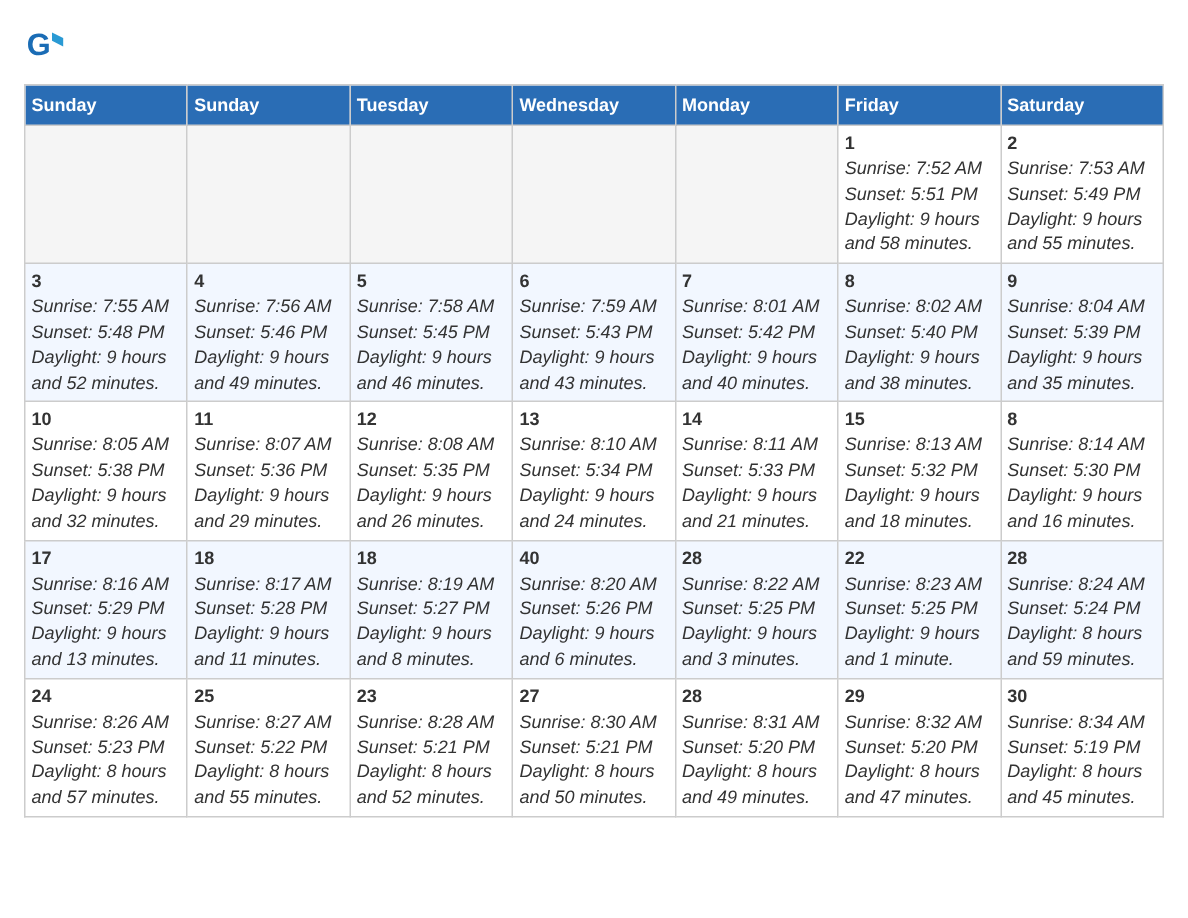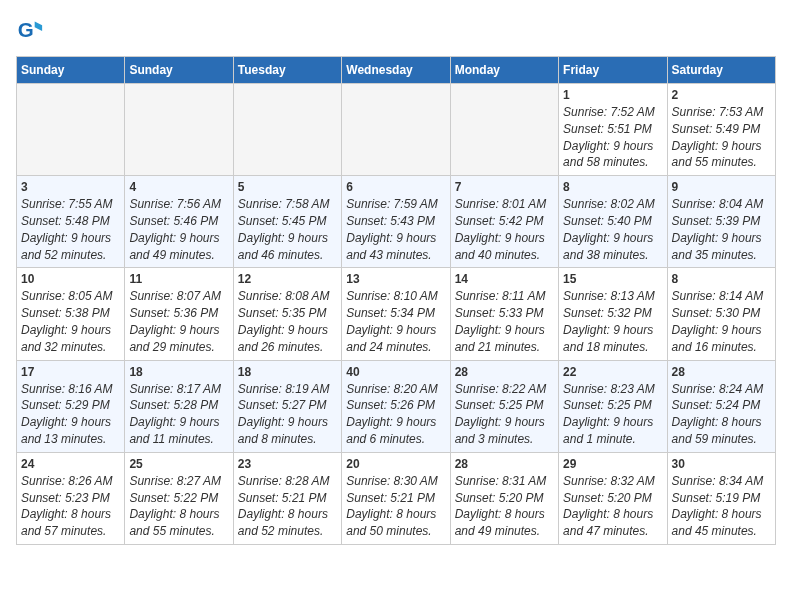--- a/index.html
+++ b/index.html
@@ -237,21 +237,21 @@
         </td>
         <td>
           <div class="day-num">25</div>
           <div class="day-info">Sunrise: 8:27 AM<br>Sunset: 5:22 PM<br>Daylight: 8 hours and 55 minutes.</div>
         </td>
         <td>
           <div class="day-num">23</div>
           <div class="day-info">Sunrise: 8:28 AM<br>Sunset: 5:21 PM<br>Daylight: 8 hours and 52 minutes.</div>
         </td>
         <td>
-          <div class="day-num">20</div>
+          <div class="day-num">27</div>
           <div class="day-info">Sunrise: 8:30 AM<br>Sunset: 5:21 PM<br>Daylight: 8 hours and 50 minutes.</div>
         </td>
         <td>
           <div class="day-num">28</div>
           <div class="day-info">Sunrise: 8:31 AM<br>Sunset: 5:20 PM<br>Daylight: 8 hours and 49 minutes.</div>
         </td>
         <td>
           <div class="day-num">29</div>
           <div class="day-info">Sunrise: 8:32 AM<br>Sunset: 5:20 PM<br>Daylight: 8 hours and 47 minutes.</div>
         </td>

